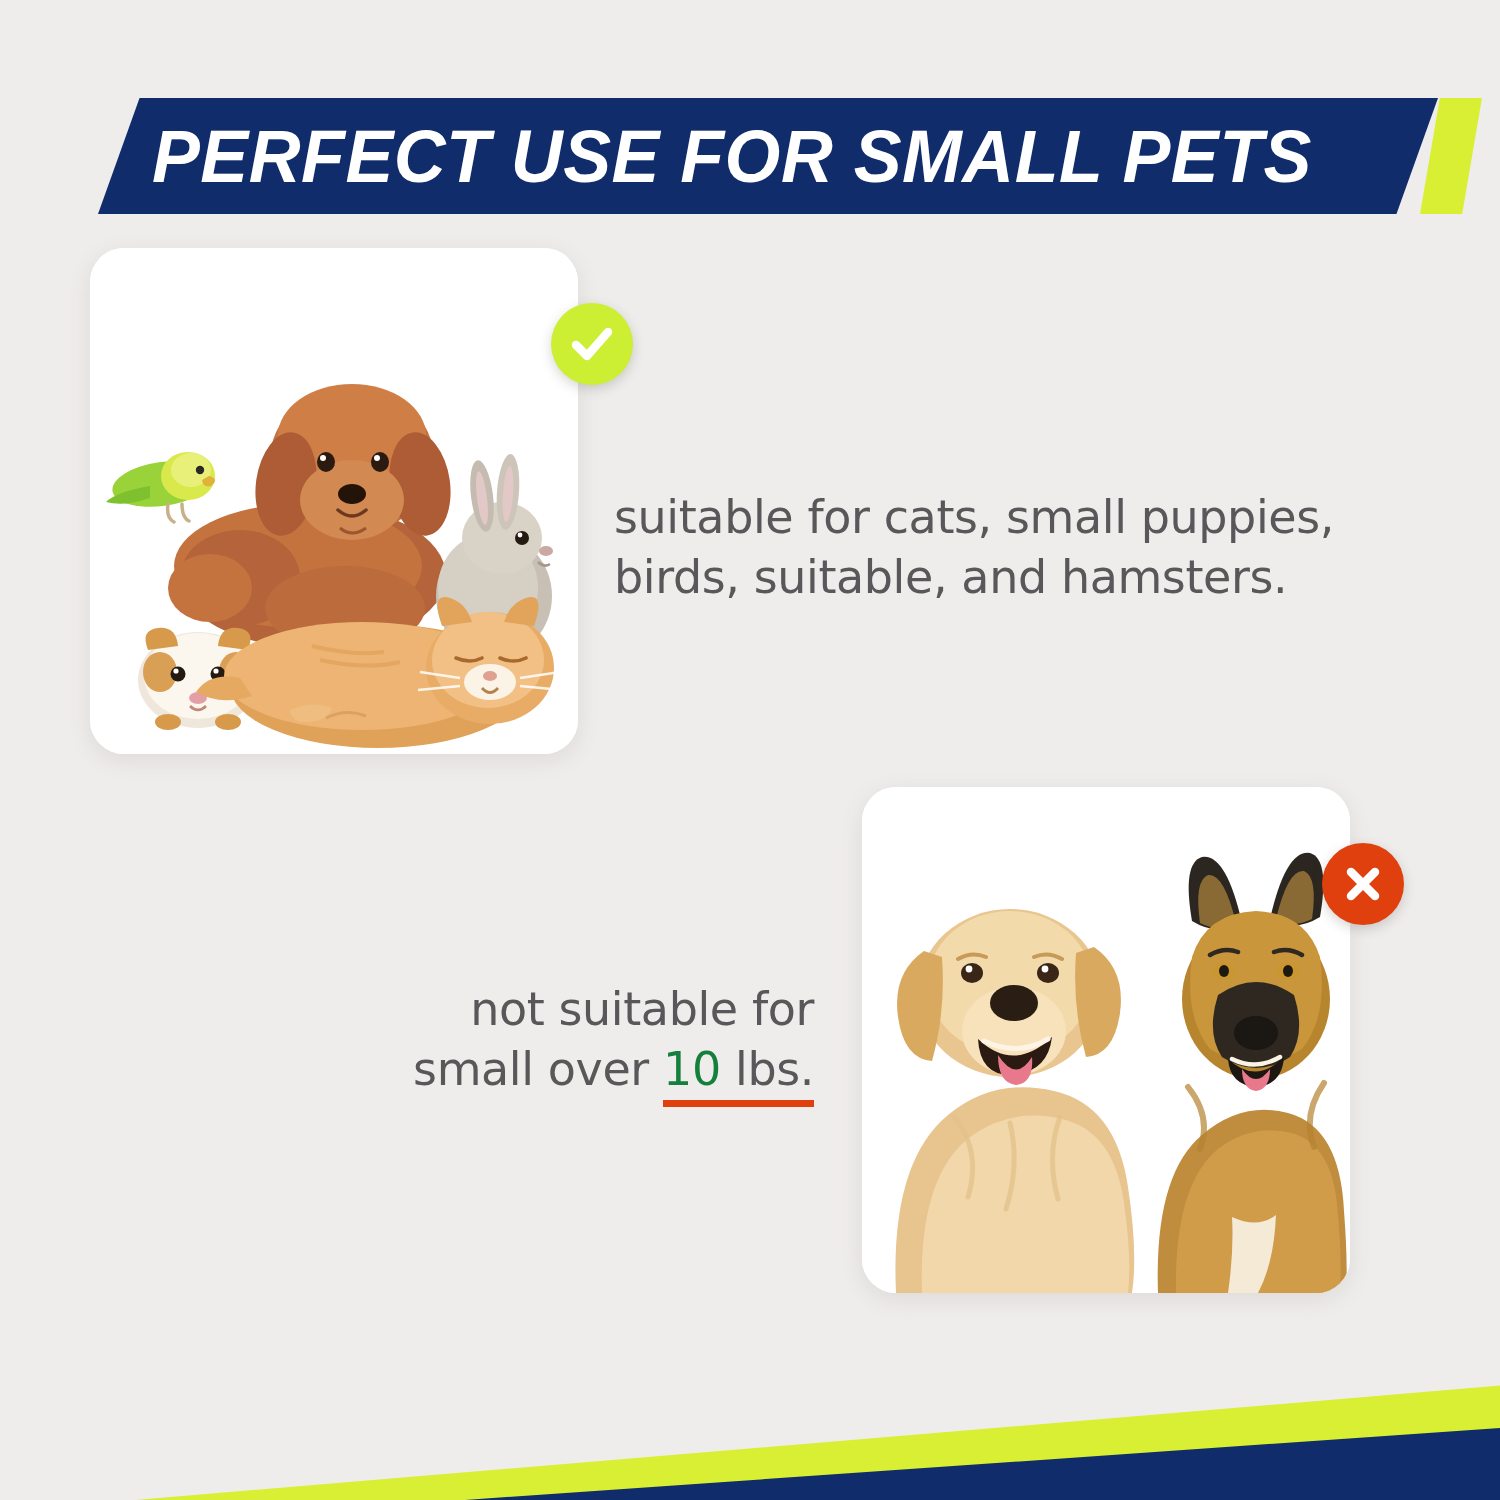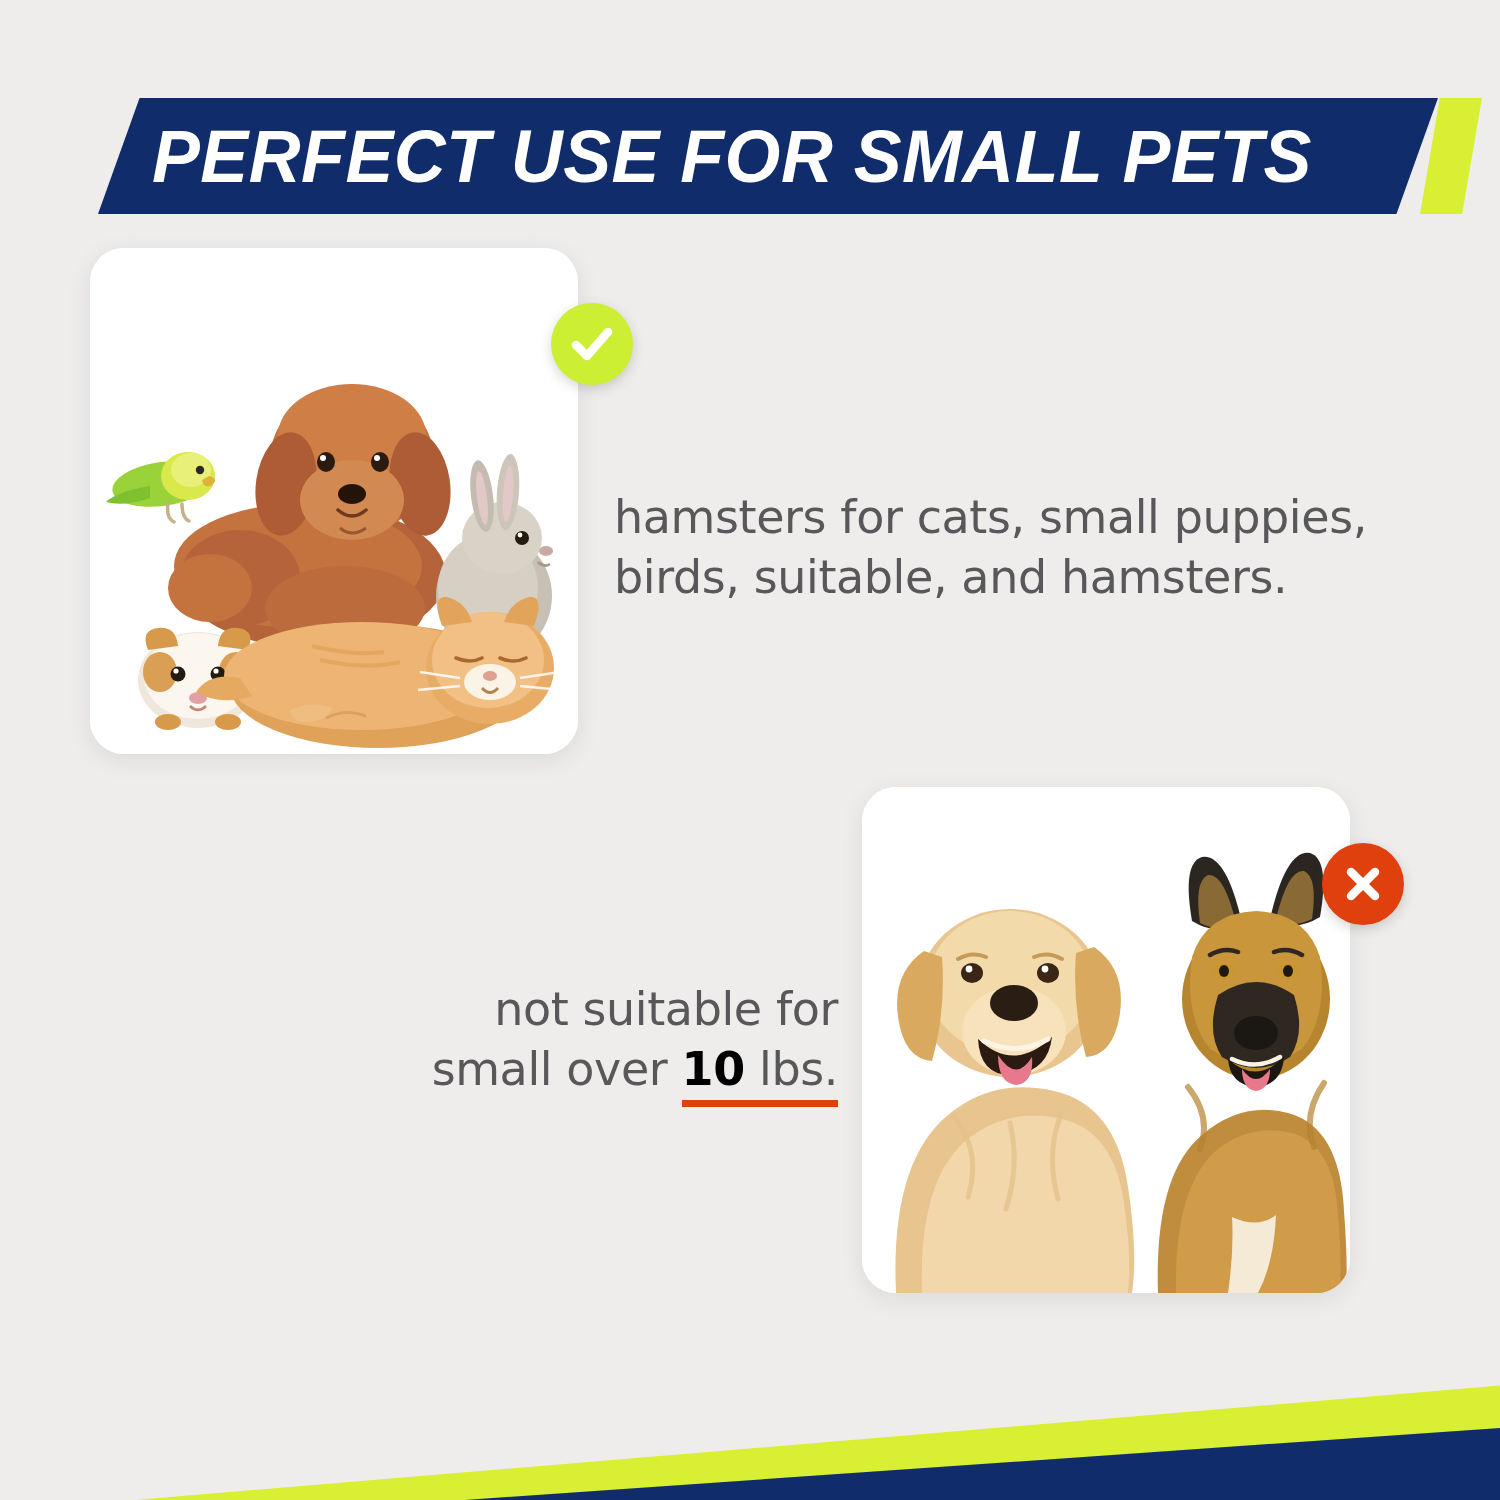--- a/index.html
+++ b/index.html
@@ -131,29 +131,29 @@
     letter-spacing: -0.4px;
   }
   .caption-top {
     left: 614px;
     top: 488px;
     width: 830px;
     font-size: 46px;
     text-align: left;
   }
   .caption-bottom {
-    left: 396px;
+    left: 372px;
     top: 980px;
     width: 442px;
     font-size: 46px;
     text-align: right;
   }
   .weight-hl {
-    color: #000000;
-    font-weight: 700;
+    color: #15803d;
+    font-weight: 400;
   }
   .underline-span {
     border-bottom: 7px solid #e0400d;
     padding-bottom: 4px;
   }
 
   
   .stripe-lime {
     position: absolute;
     left: 0;
@@ -275,21 +275,21 @@
     </div>
   </div>
 
   <div class="badge badge-check">
     <svg width="46" height="46" viewBox="0 0 46 46">
       <path d="M7 24 L18 35 L39 11" stroke="#ffffff" stroke-width="8.5" fill="none" stroke-linecap="round" stroke-linejoin="round"></path>
     </svg>
   </div>
 
   <div class="caption caption-top">
-    <div>hamsters for cats, small puppies,</div>
+    <div>suitable for cats, small puppies,</div>
     <div>birds, suitable, and hamsters.</div>
   </div>
 
   <div class="photo-card card-bottom">
     <div class="card-clip">
       <svg viewBox="0 0 488 506" width="488" height="506">
         <rect x="0" y="0" width="488" height="506" fill="#ffffff"></rect>
 
         <g>
           <path d="M34 506 q-6 -130 52 -178 q46 -38 106 -24 q62 14 74 96 q10 66 4 106 z" fill="#e8c48e"></path>

